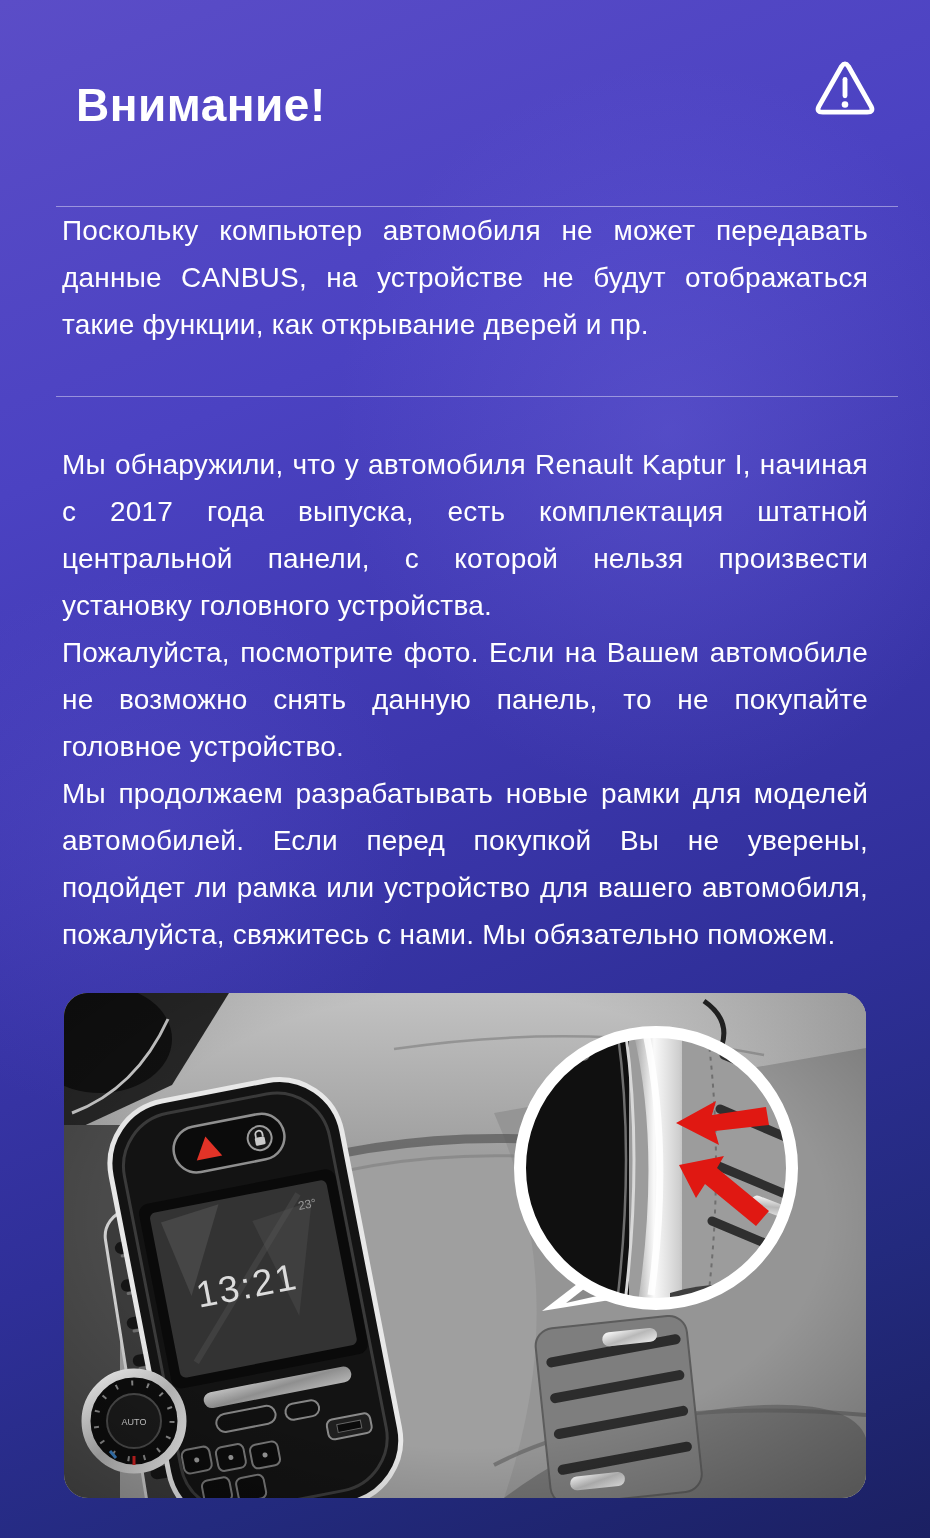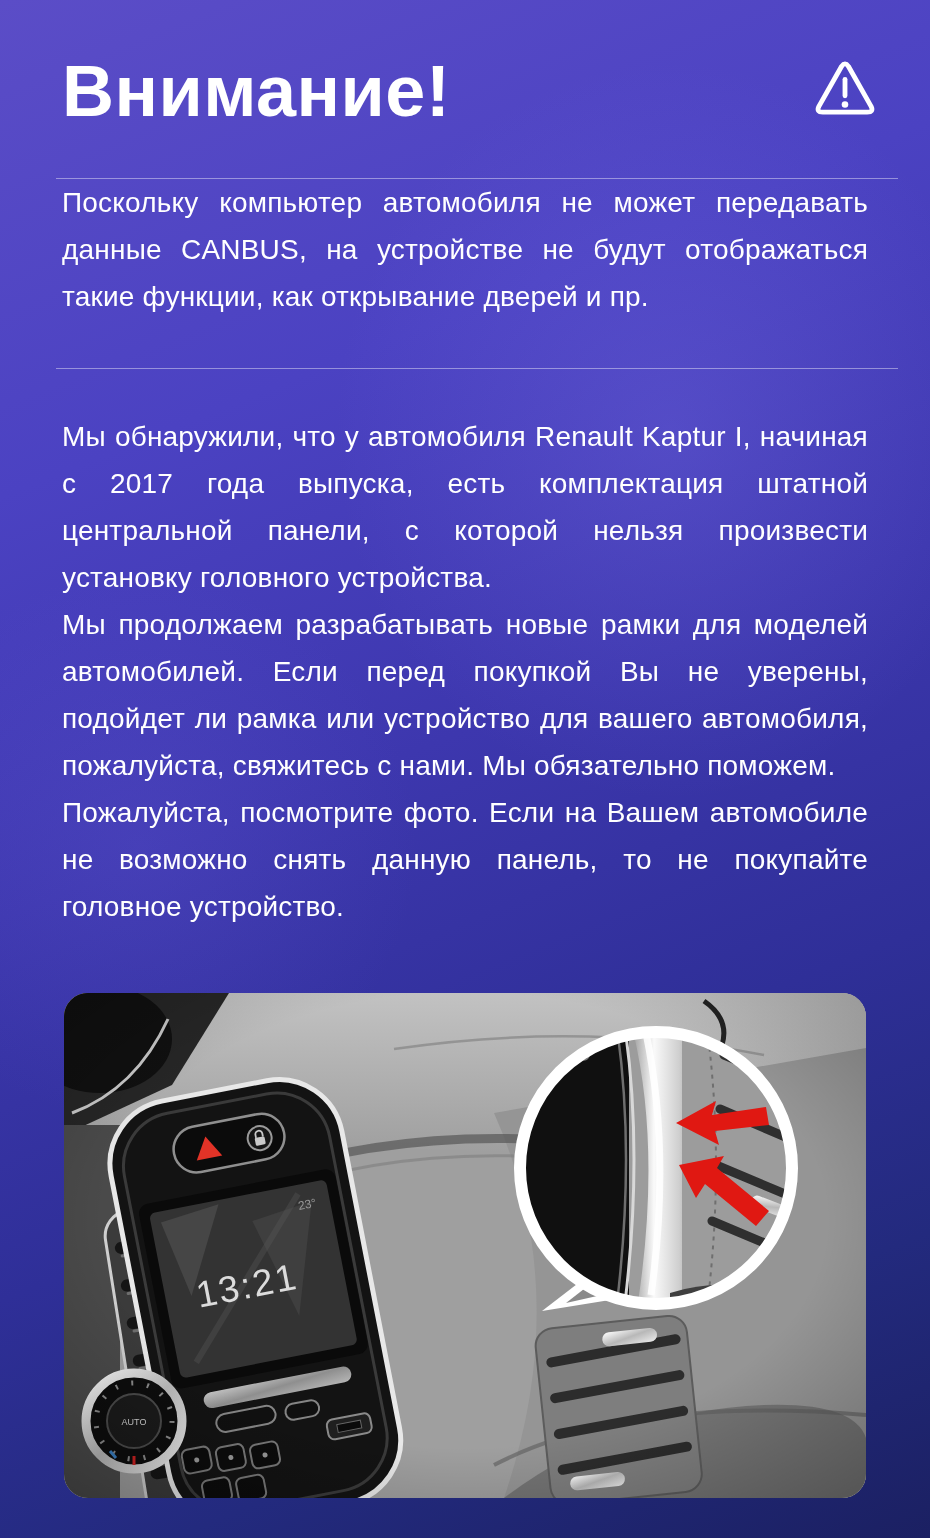--- a/index.html
+++ b/index.html
@@ -22,22 +22,22 @@
     width: 930px;
     height: 1538px;
   }
   .header {
     display: flex;
     justify-content: space-between;
     align-items: flex-start;
     padding: 54px 54px 0 62px;
   }
   .title {
-    margin: 0;
-    font-size: 72px;
+    margin: 14px;
+    font-size: 46px;
     line-height: 74px;
     font-weight: bold;
     letter-spacing: 0.5px;
   }
   .warn-icon {
     margin-top: 6px;
     width: 62px;
     height: 58px;
     flex: 0 0 auto;
   }
@@ -88,22 +88,22 @@
   <hr class="divider divider-1">
 
   <div class="body-text canbus">
     <p>Поскольку компьютер автомобиля не может передавать данные CANBUS, на устройстве не будут отображаться такие функции, как открывание дверей и пр.</p>
   </div>
 
   <hr class="divider divider-2">
 
   <div class="body-text details">
     <p>Мы обнаружили, что у автомобиля Renault Kaptur I, начиная с 2017 года выпуска, есть комплектация штатной центральной панели, с которой нельзя произвести установку головного устройства.</p>
+    <p>Пожалуйста, посмотрите фото. Если на Вашем автомобиле не возможно снять данную панель, то не покупайте головное устройство.</p>
     <p>Мы продолжаем разрабатывать новые рамки для моделей автомобилей. Если перед покупкой Вы не уверены, подойдет ли рамка или устройство для вашего автомобиля, пожалуйста, свяжитесь с нами. Мы обязательно поможем.</p>
-    <p>Пожалуйста, посмотрите фото. Если на Вашем автомобиле не возможно снять данную панель, то не покупайте головное устройство.</p>
   </div>
 
   <figure class="photo-wrap" style="margin:0;">
     <svg viewBox="0 0 802 505" preserveAspectRatio="none">
       <defs>
         <linearGradient id="chrome" x1="0" y1="0" x2="1" y2="1">
           <stop offset="0" stop-color="#ffffff"></stop>
           <stop offset="0.5" stop-color="#b8b8b8"></stop>
           <stop offset="1" stop-color="#ececec"></stop>
         </linearGradient>

